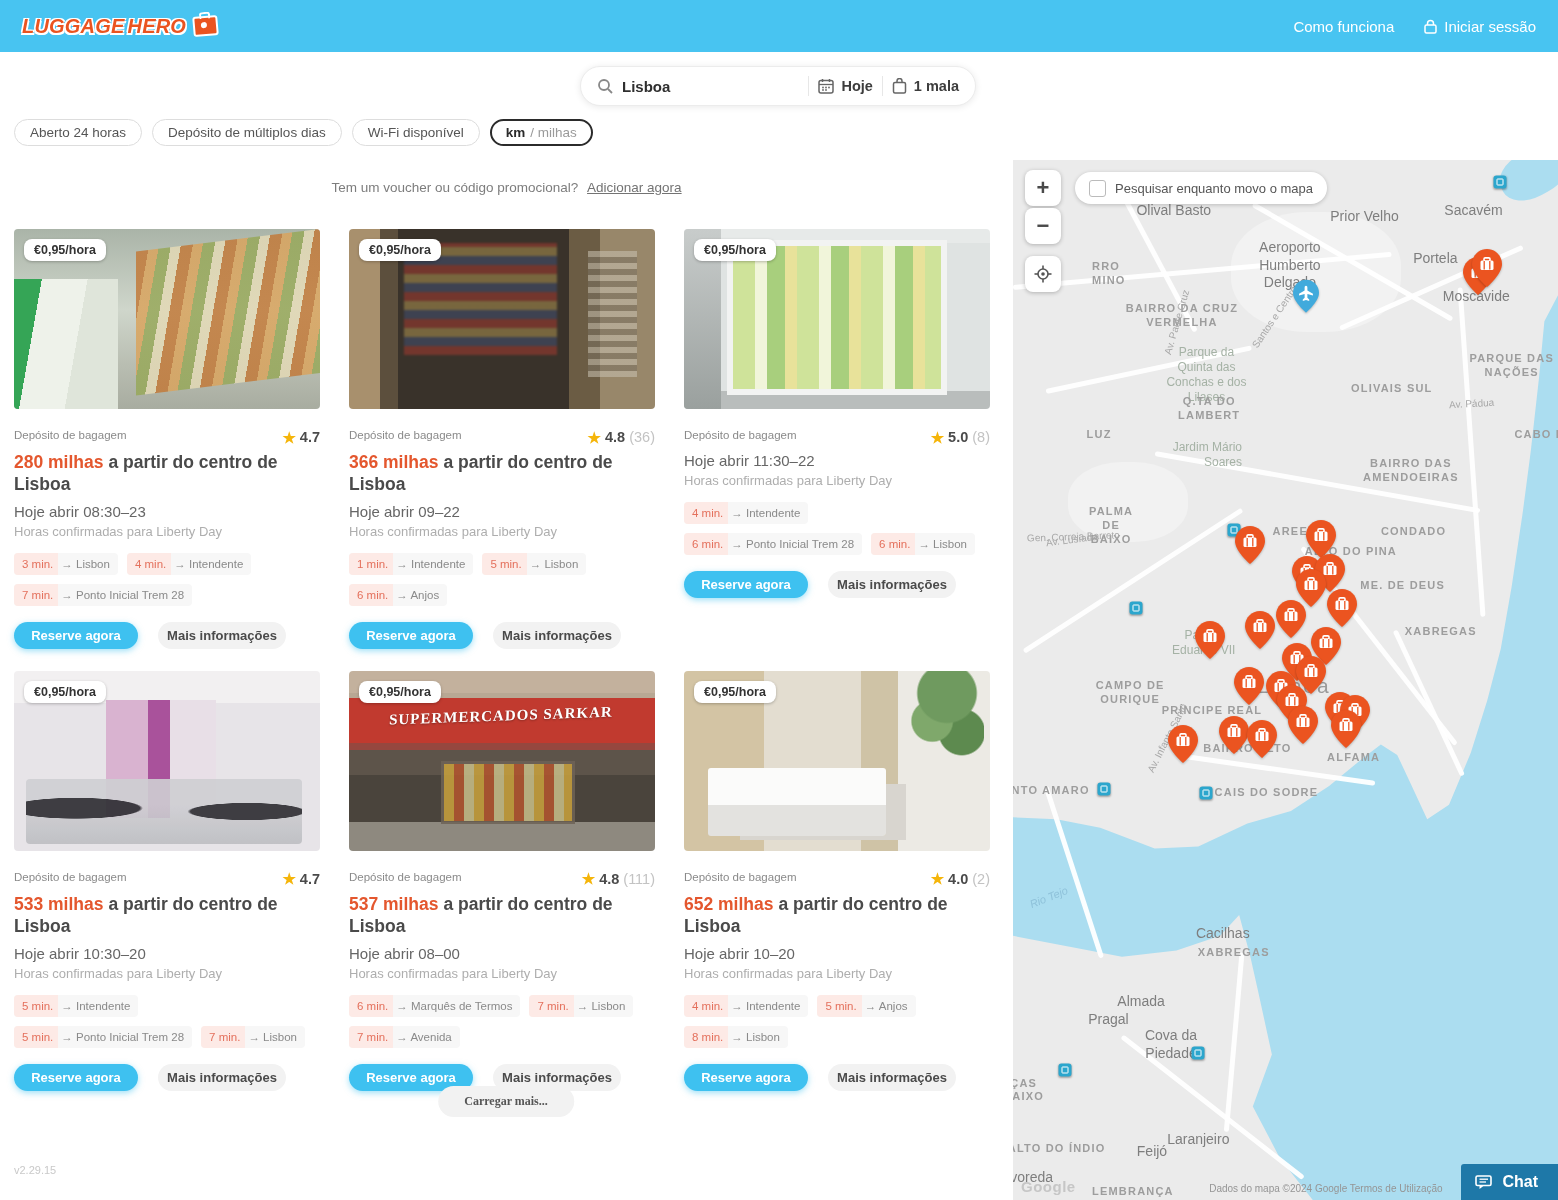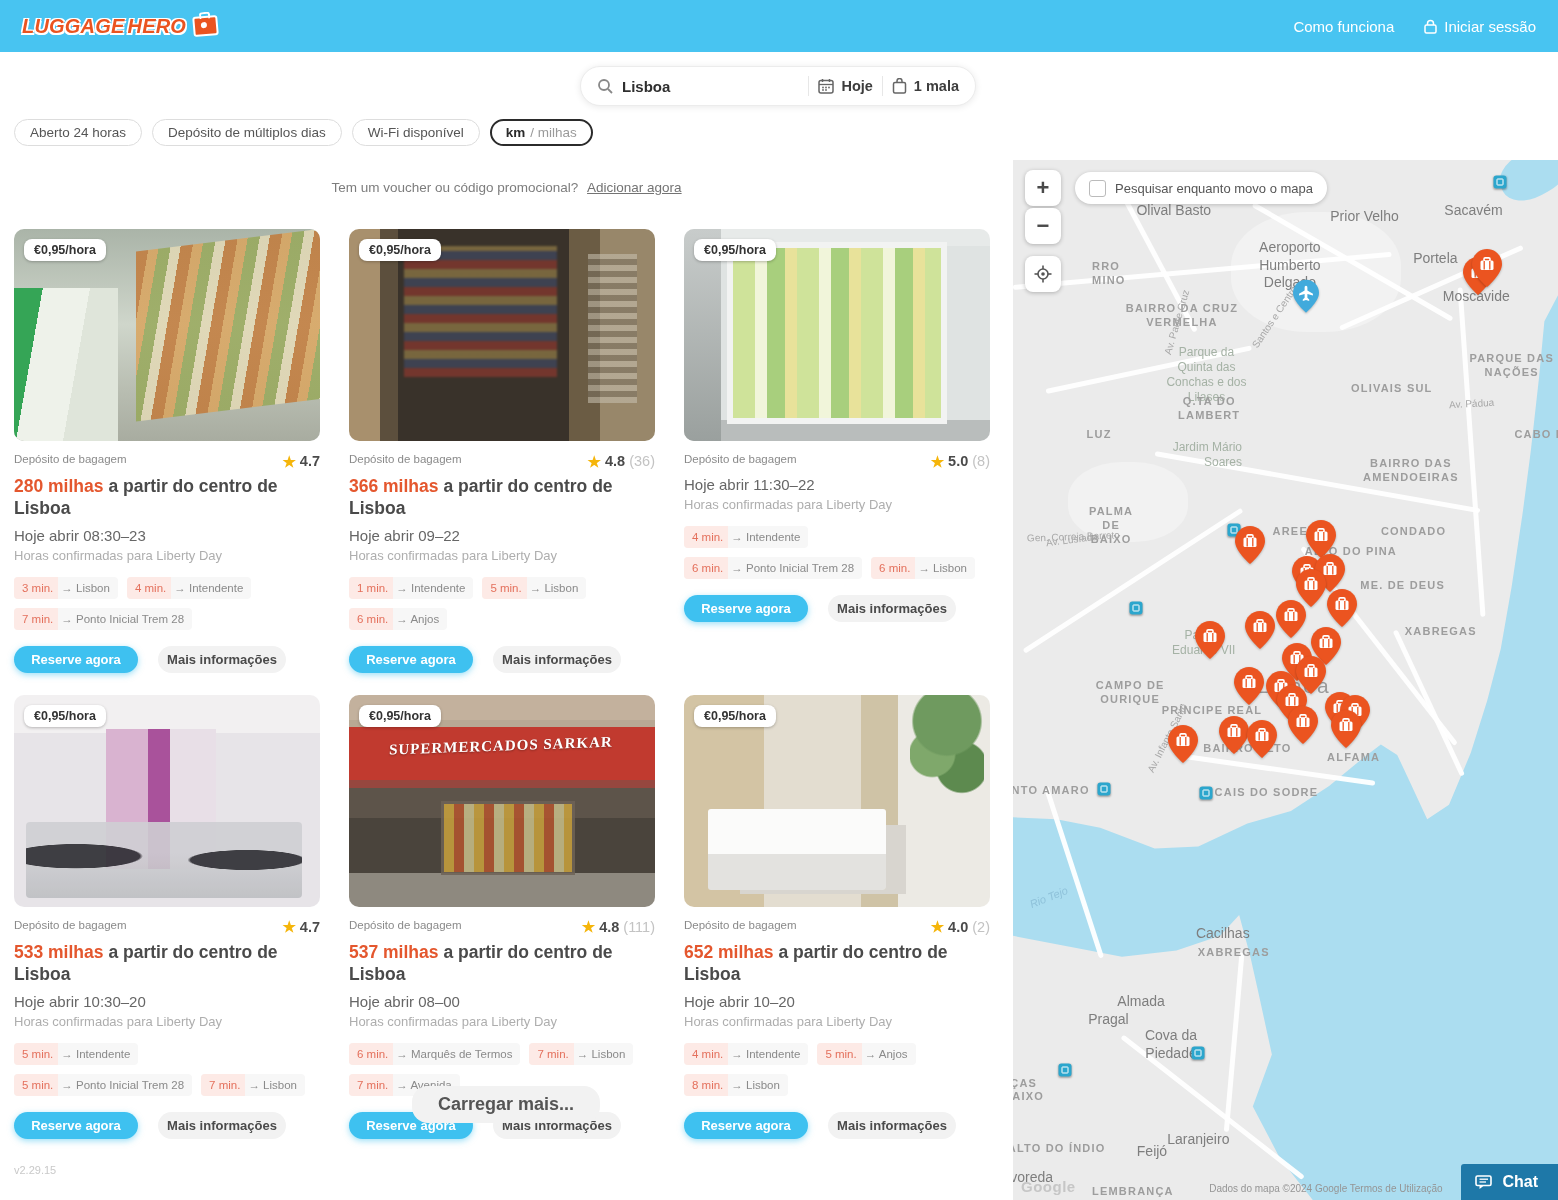--- a/index.html
+++ b/index.html
@@ -38,44 +38,44 @@
   .chip.active{border:2px solid #2b2b2b;padding:0 14px}
   .chip.active .chip-main{font-weight:700;color:#2b2b2b}
   .chip-suffix{color:#9a9a9a;margin-left:5px}
 
   
   .content{position:absolute;left:0;top:152px;width:1013px;background:#fff;min-height:1048px}
   .voucher{text-align:center;margin-top:28px;font-size:13.5px;color:#7d7d7d}
   .voucher a{color:#737373;text-decoration:underline;margin-left:5px;cursor:pointer}
   .results-grid{display:grid;grid-template-columns:repeat(3,306px);column-gap:29px;row-gap:22px;margin:34px 0 0 14px}
   .card{display:flex;flex-direction:column}
-  .cimg{width:306px;height:212px;border-radius:10px;position:relative;overflow:hidden;background:#ddd;cursor:pointer}
+  .cimg{width:306px;height:180px;border-radius:4px;position:relative;overflow:hidden;background:#ddd;cursor:pointer}
   .price-badge{position:absolute;left:10px;top:10px;background:#fff;border-radius:8px;padding:4px 10px;
                font-size:12.5px;font-weight:700;color:#333;box-shadow:0 1px 3px rgba(0,0,0,.25);z-index:3}
-  .cmeta{padding-top:12px}
+  .cmeta{padding-top:20px}
   .crow{display:flex;justify-content:space-between;align-items:flex-start}
   .ccat{font-size:11.5px;color:#8a8a8a}
   .crating{font-size:14.5px;color:#4a4a4a;font-weight:700;display:flex;gap:4px;align-items:center}
   .star{color:#f5b50a;font-size:15px;line-height:1}
   .rrev{color:#c3c3c3;font-weight:400}
   .ctitle{margin:6px 0 0;font-size:17.5px;font-weight:700;color:#4a4a4a;line-height:1.28;max-width:292px;cursor:pointer}
   .cdist{color:#e4572e}
   .chours{margin-top:7px;font-size:15px;color:#666}
   .cconf{margin-top:4px;font-size:13px;color:#aeaeae}
   .ctransit{margin-top:14px;display:flex;flex-wrap:wrap;gap:9px;max-width:302px}
   .tchip{background:#f7f7f7;border-radius:4px;font-size:11.5px;color:#8a8a8a;display:inline-flex;align-items:center;overflow:hidden}
   .tmin{color:#e4705c;background:#fdeae6;padding:5px 5px 5px 8px}
   .tdest{padding:5px 8px 5px 3px;white-space:nowrap}
   .cbtns{margin-top:16px;display:flex;gap:20px}
   .btn-reserve{width:124px;height:27px;border:none;border-radius:15px;background:#3ec1f0;color:#fff;
                font-weight:700;font-size:13px;font-family:inherit;cursor:pointer;box-shadow:0 2px 6px rgba(62,193,240,.5)}
   .btn-more{width:128px;height:27px;border:none;border-radius:15px;background:#f2f2f2;color:#4a4a4a;
             font-weight:700;font-size:13px;font-family:inherit;cursor:pointer}
   .load-more{position:absolute;left:506px;top:934px;transform:translateX(-50%);background:#f2f2f2;border:none;
-             border-radius:16px;padding:8px 26px;font-size:18px;color:#555;font-weight:600;font-family:Liberation Sans, sans-serif;cursor:pointer}
+             border-radius:16px;padding:8px 26px;font-size:12px;color:#555;font-weight:600;font-family:Liberation Serif, serif;cursor:pointer}
   .version{position:absolute;left:14px;top:1012px;font-size:11px;color:#c9c9c9}
 
   
   .img1{background:linear-gradient(180deg,#aab4a8 0%,#cfd6cb 45%,#b9beb2 75%,#a8aca0 100%)}
   .img1::before{content:'';position:absolute;right:0;top:0;width:60%;height:80%;opacity:.85;
       background:repeating-linear-gradient(100deg,#c27a3a 0 12px,#d9a45e 12px 22px,#97a85a 22px 34px,#e3d9b5 34px 44px);
       transform:skewY(-7deg);transform-origin:right top}
   .img1::after{content:'';position:absolute;left:0;top:28%;width:34%;height:72%;
       background:linear-gradient(100deg,#35a556 0 22%,#eef2ea 22% 58%,#dfe5da 58% 100%)}
   .img2{background:linear-gradient(90deg,#a8906d 0 10%,#5c4f3d 10% 16%,#39322a 16% 72%,#6b5c44 72% 82%,#98876a 82% 100%)}

